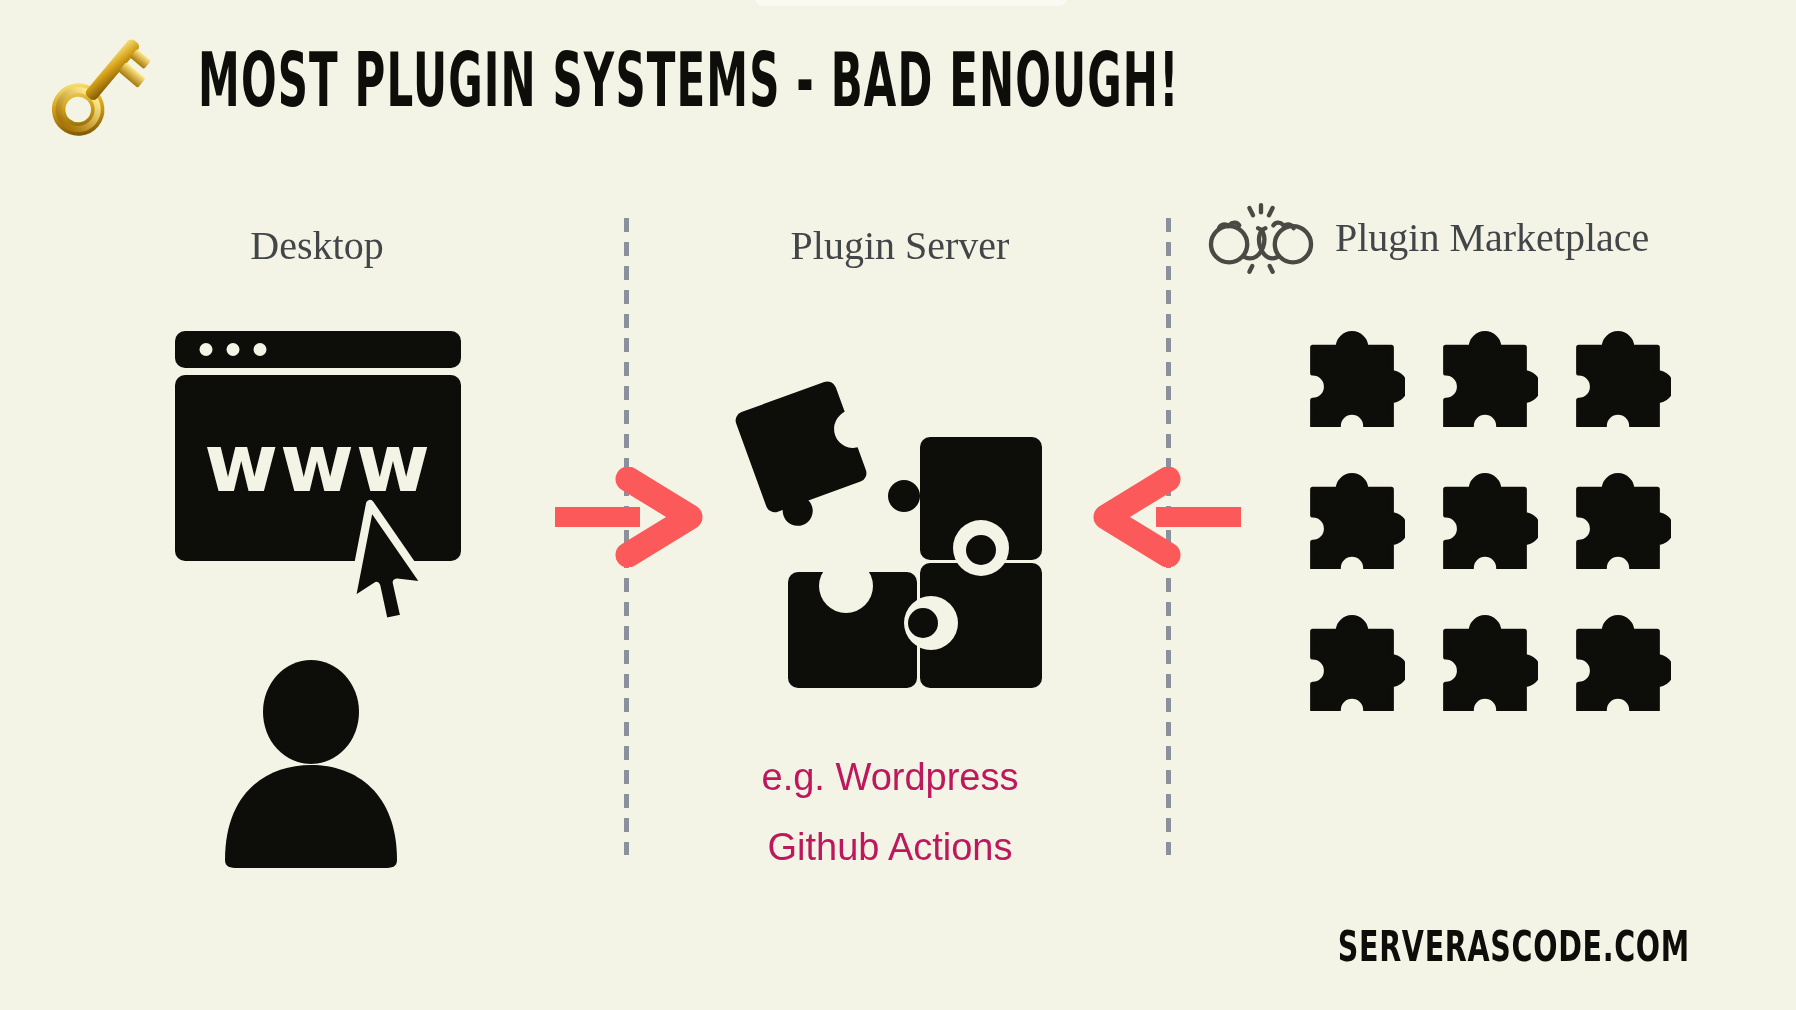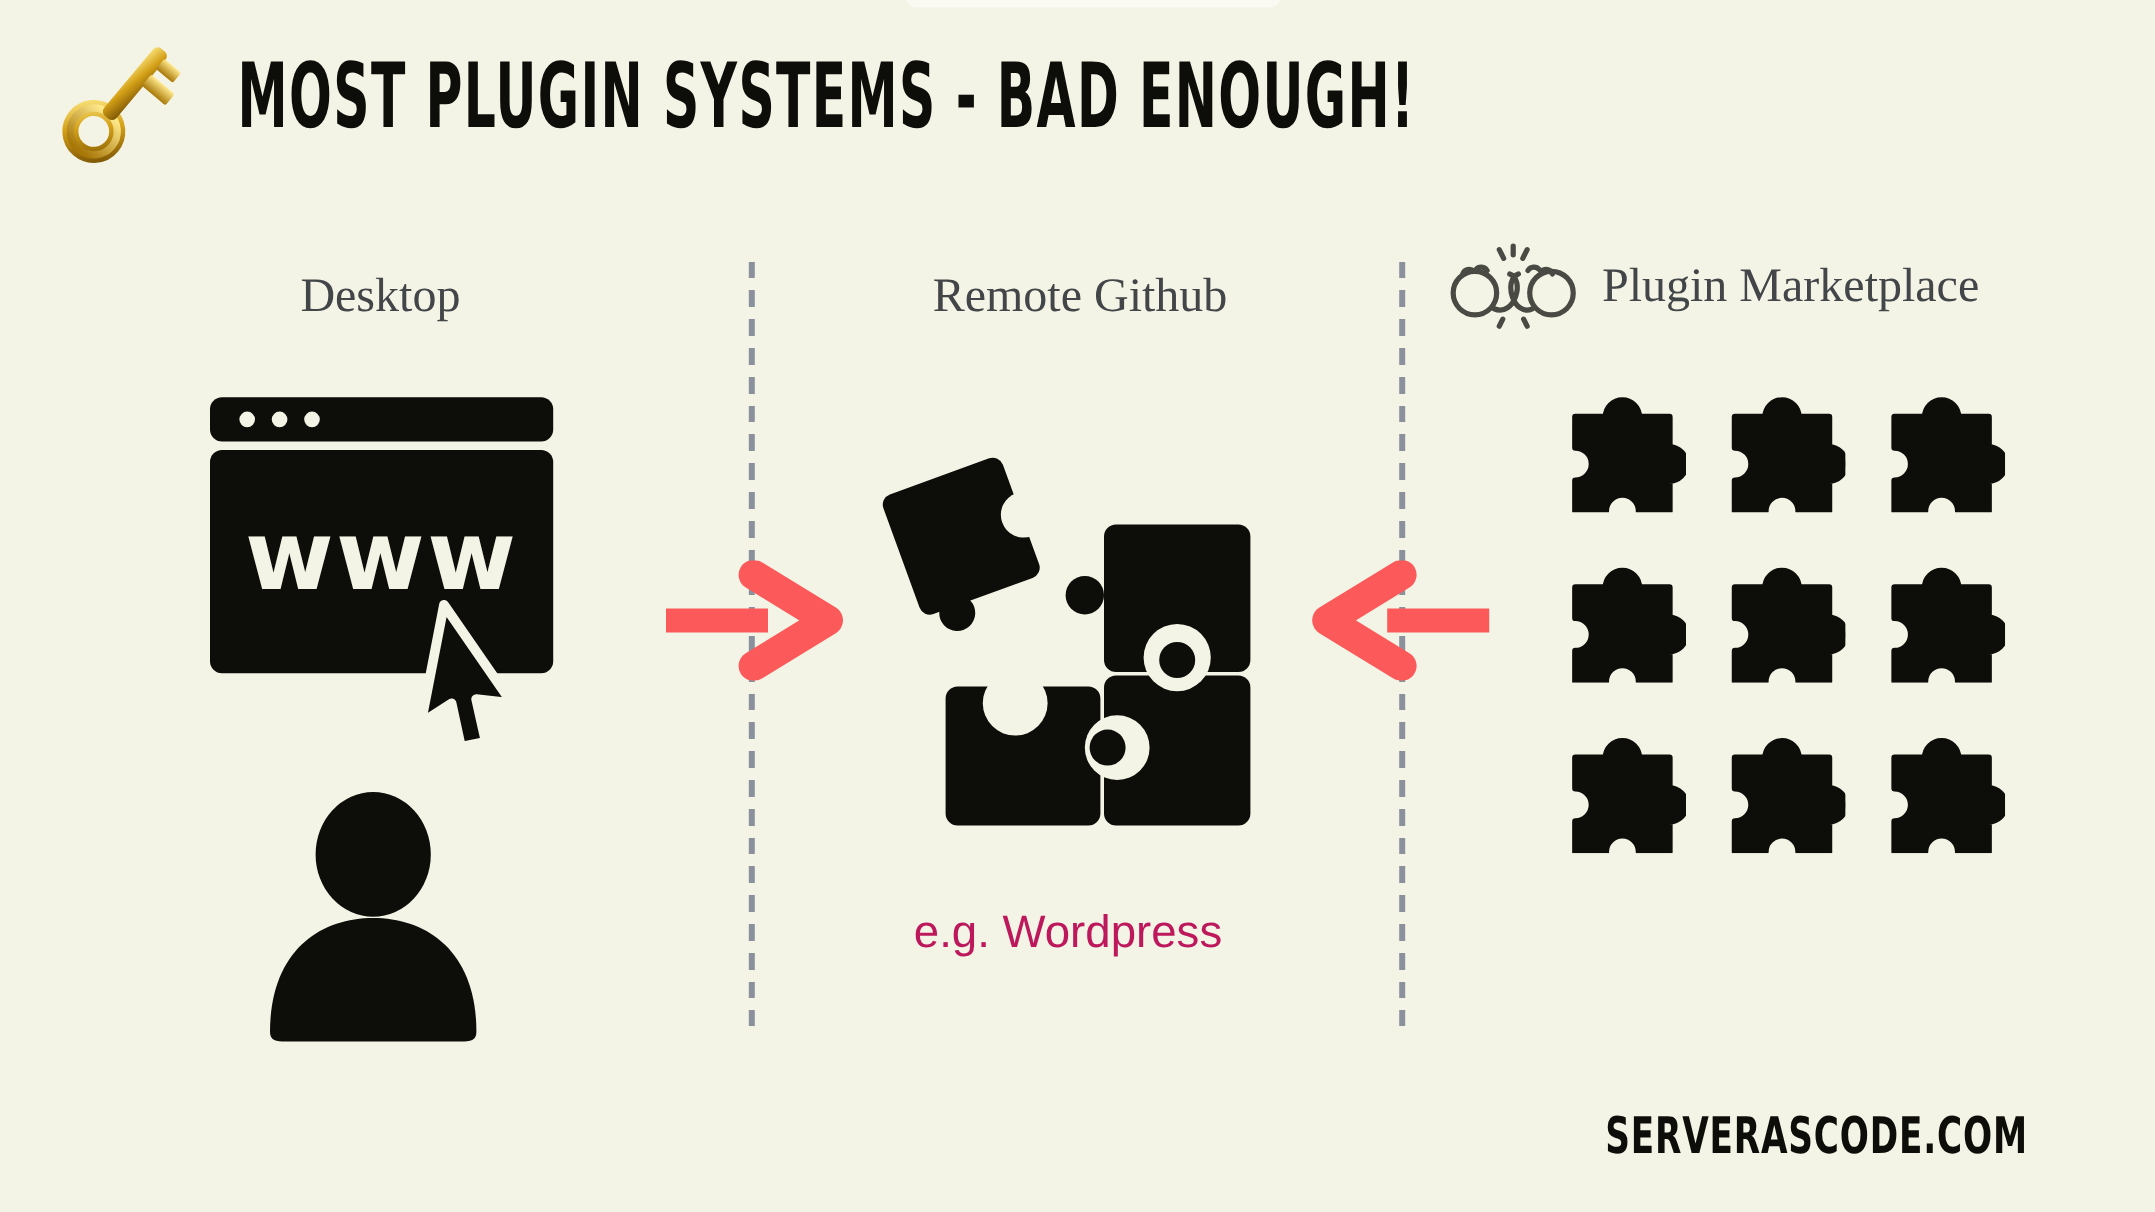--- a/index.html
+++ b/index.html
@@ -91,21 +91,21 @@
       </g>
     </svg>
   </div>
 
   <div class="title">MOST PLUGIN SYSTEMS - BAD ENOUGH!</div>
 
   <div class="divider d1"></div>
   <div class="divider d2"></div>
 
   <div class="col-label label-desktop">Desktop</div>
-  <div class="col-label label-remote">Remote Github</div>
+  <div class="col-label label-remote">Plugin Server</div>
 
   <div class="marketplace-head">
     <span>
       <svg width="116" height="78" viewBox="0 0 160 104" fill="none" stroke="#4a4a44" stroke-width="6" stroke-linecap="round">
         <circle cx="36" cy="62" r="25"></circle>
         <path d="M22,40 a8,8 0 0 1 13,-3"></path>
         <path d="M37,35 a8,8 0 0 1 13,1"></path>
         <circle cx="124" cy="62" r="25"></circle>
         <path d="M125,40 a8,8 0 0 0 -13,-3"></path>
         <path d="M110,35 a8,8 0 0 0 -13,1"></path>
@@ -168,20 +168,21 @@
 
       <circle cx="246" cy="170" r="15" fill="#0d0d0a"></circle>
       <rect x="176" y="234" width="14" height="18" fill="#0d0d0a"></rect>
       <circle cx="188" cy="243" r="15" fill="#0d0d0a"></circle>
       <circle cx="169" cy="116" r="16" fill="#0d0d0a"></circle>
     </svg>
   </div>
 
   <div class="examples">
     <div>e.g. Wordpress</div>
+    <div>Github Actions</div>
   </div>
 
   <div class="abs" style="left:1091px;top:467px;">
     <svg width="155" height="100" viewBox="0 0 155 100">
       <path d="M150,50 H65" stroke="#fc5a5a" stroke-width="20" fill="none"></path>
       <path d="M77,12 L15,50 L77,88" stroke="#fc5a5a" stroke-width="25" fill="none" stroke-linecap="round" stroke-linejoin="round"></path>
     </svg>
   </div>
 
   <svg width="0" height="0" style="position:absolute">

